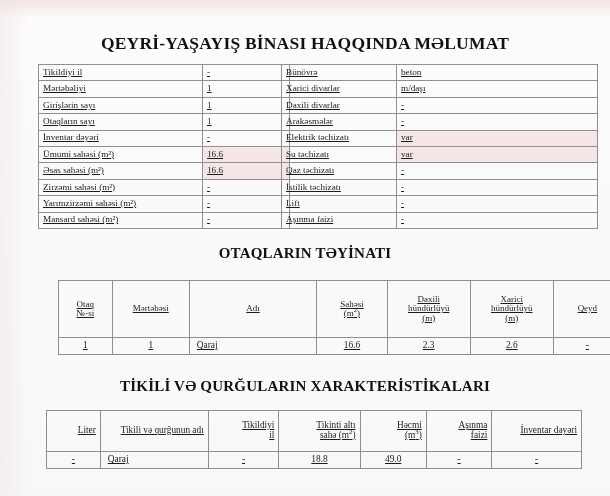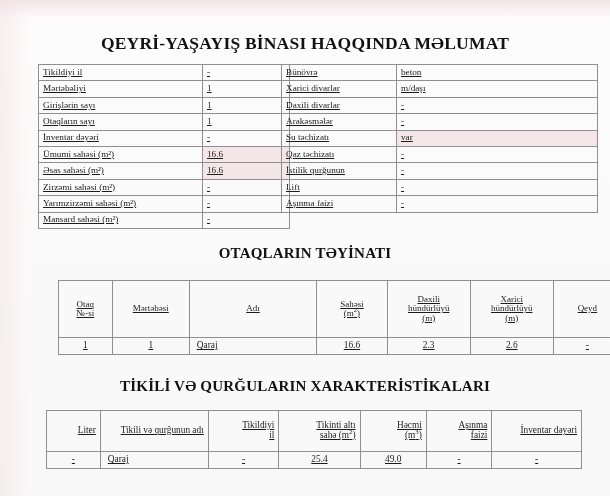--- a/index.html
+++ b/index.html
@@ -209,29 +209,33 @@
       </tr>
       <tr>
         <td class="lbl">Daxili divarlar</td>
         <td class="val">-</td>
       </tr>
       <tr>
         <td class="lbl">Arakəsmələr</td>
         <td class="val">-</td>
       </tr>
       <tr>
+        <td class="lbl">Elektrik təchizatı</td>
+        <td class="val hl">var</td>
+      </tr>
+      <tr>
         <td class="lbl">Su təchizatı</td>
         <td class="val hl">var</td>
       </tr>
       <tr>
         <td class="lbl">Qaz təchizatı</td>
         <td class="val">-</td>
       </tr>
       <tr>
-        <td class="lbl">İstilik qurğunun</td>
+        <td class="lbl">İstilik təchizatı</td>
         <td class="val">-</td>
       </tr>
       <tr>
         <td class="lbl">Lift</td>
         <td class="val">-</td>
       </tr>
       <tr>
         <td class="lbl">Aşınma faizi</td>
         <td class="val">-</td>
       </tr>
@@ -303,20 +307,20 @@
           <span>faizi</span>
         </th>
         <th class="b7">İnventar dəyəri</th>
       </tr>
     </thead>
     <tbody>
       <tr>
         <td>-</td>
         <td class="name">Qaraj</td>
         <td>-</td>
-        <td>25.4</td>
+        <td>18.8</td>
         <td>49.0</td>
         <td>-</td>
         <td>-</td>
       </tr>
     </tbody>
   </table>
 </div>
 
 </body></html>

